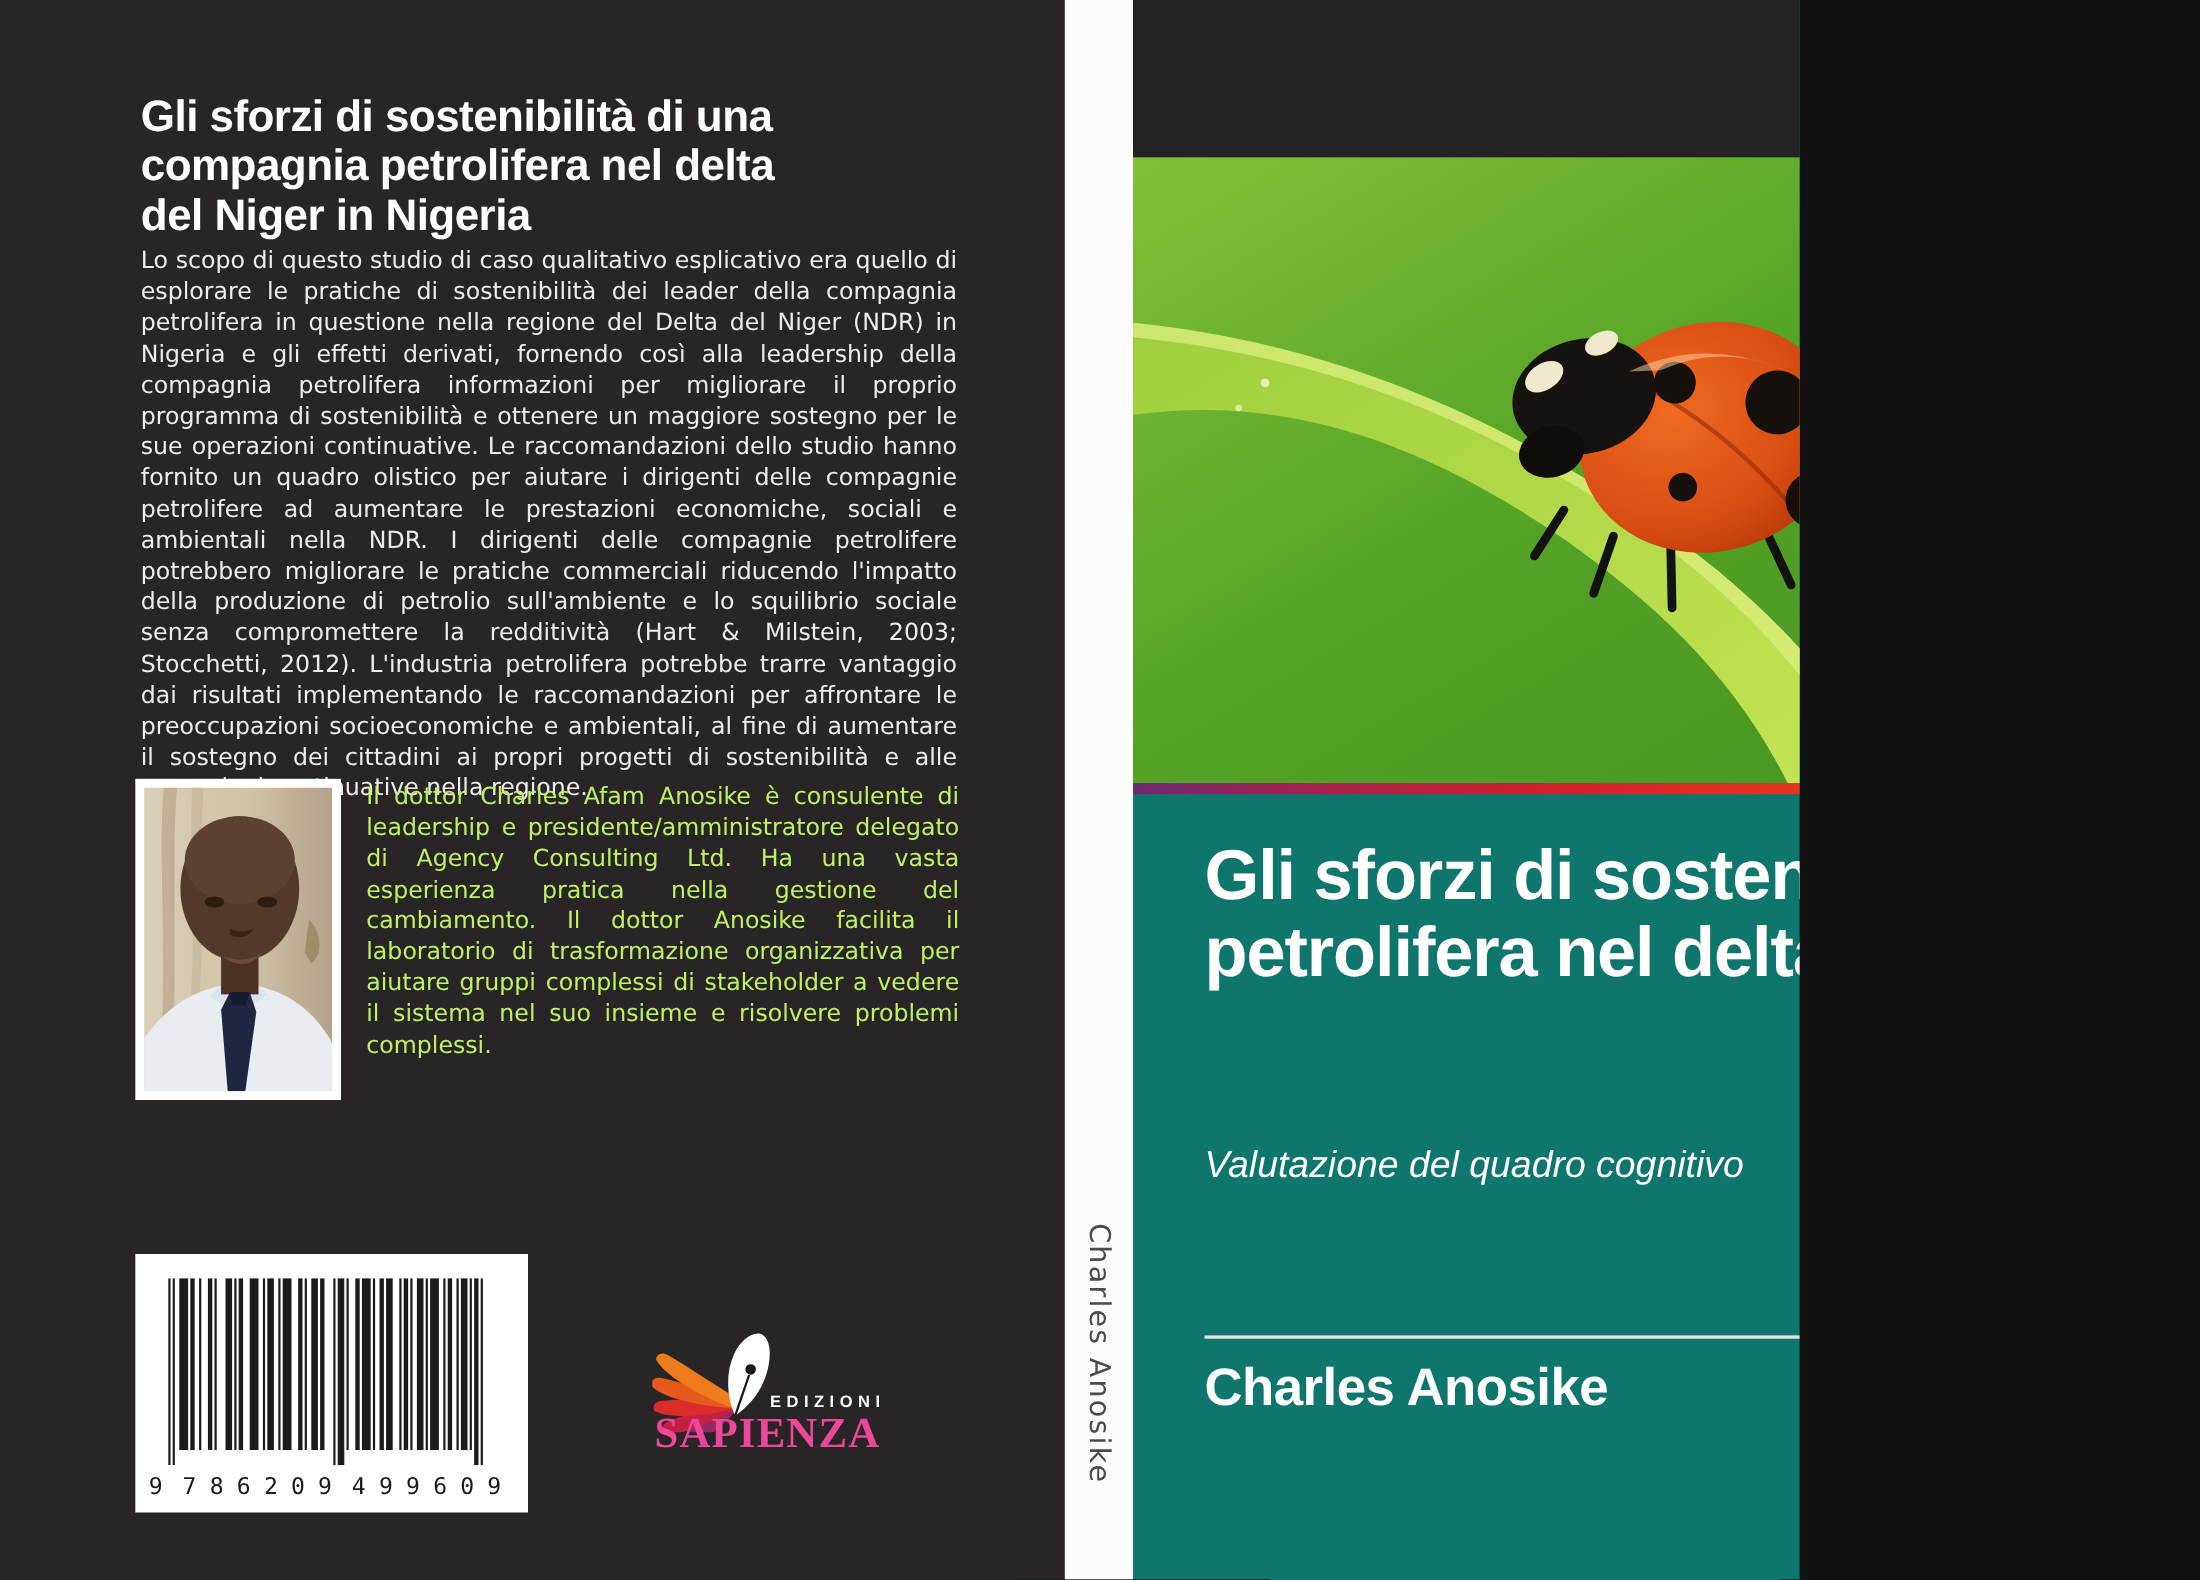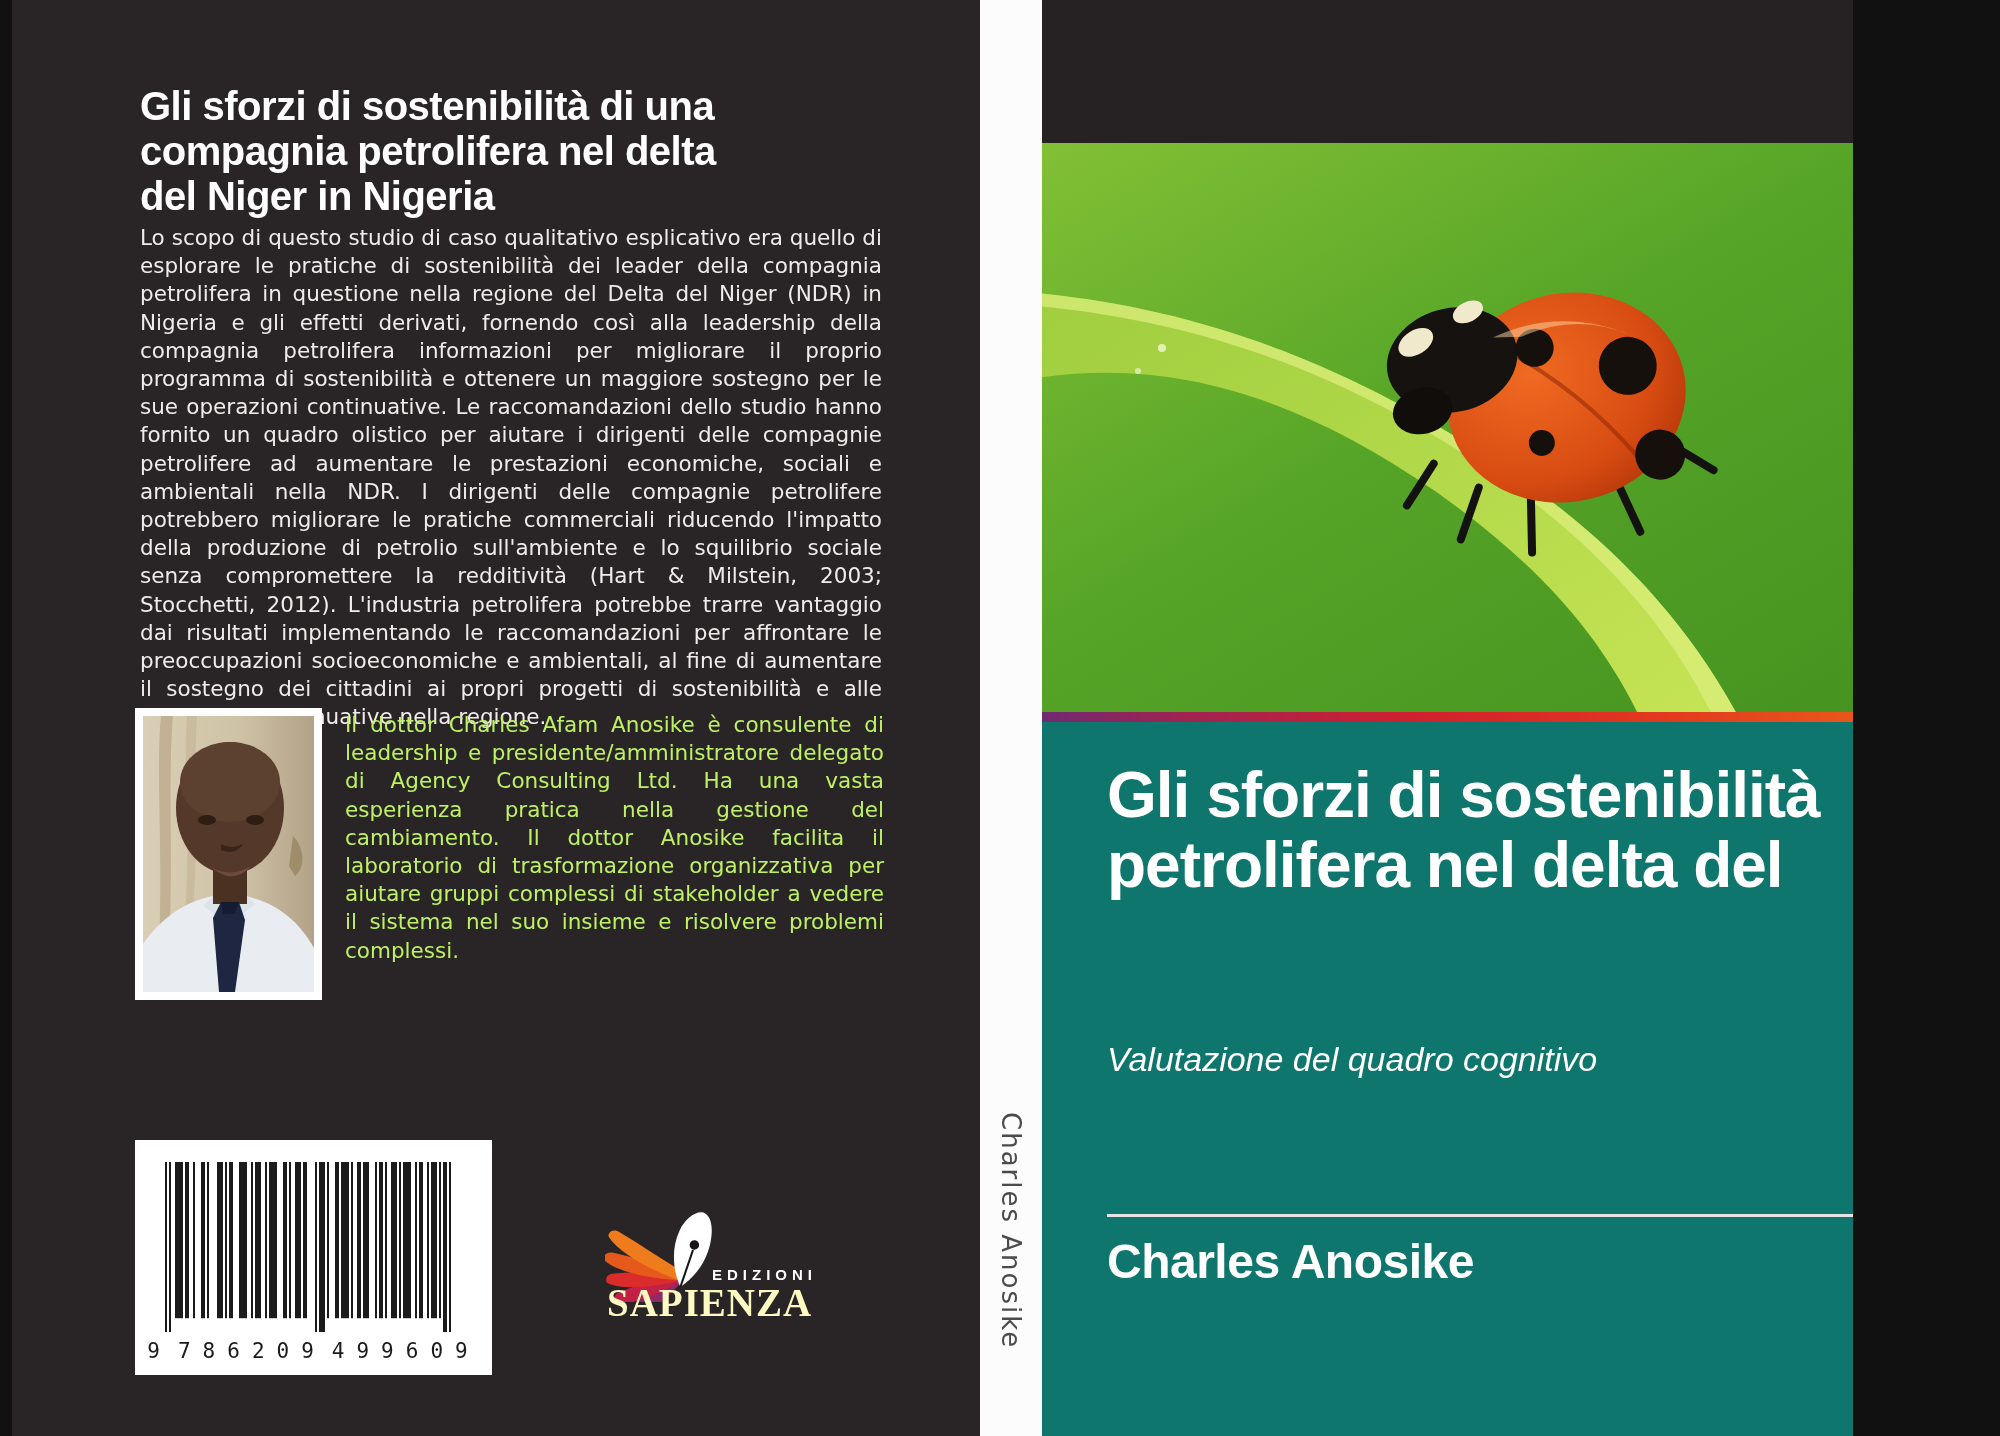--- a/index.html
+++ b/index.html
@@ -1,19 +1,18 @@
 <!DOCTYPE html>
 <html><head>
 <meta charset="utf-8">
 <style>
   html,body{margin:0;padding:0;background:#111;}
   #cover{
-    position:relative;width:1841px;height:1436px;overflow:hidden;
+    position:relative;width:1636px;height:1436px;overflow:hidden;
     font-family:"Liberation Sans",sans-serif;
-    margin-left:12px;
   }
   
   .back-panel{position:absolute;left:0;top:0;width:968px;height:1436px;background:#292526;}
   .back-title{
     position:absolute;left:128px;top:84px;width:740px;
     font-weight:bold;font-size:40px;line-height:45px;color:#ffffff;letter-spacing:-.5px;
   }
   .synopsis{
     position:absolute;left:128px;top:224px;width:742px;
     font-family:"DejaVu Sans",sans-serif;
@@ -44,21 +43,21 @@
   
   .logo{position:absolute;width:212px;height:127px;}
   .logo-art{position:absolute;left:0;top:0;width:150px;height:104px;}
   .logo-edizioni{
     position:absolute;right:0;top:68px;
     font-size:15px;letter-spacing:5px;color:#ffffff;font-weight:bold;
   }
   .logo-sapienza{
     position:absolute;left:2px;bottom:0;
     font-family:"Liberation Serif",serif;font-weight:bold;font-size:39px;
-    letter-spacing:1px;color:#fef9c3;white-space:nowrap;
+    letter-spacing:1px;color:#ec4899;white-space:nowrap;
   }
   .back-logo{left:593px;top:1198px;}
   
   .spine{position:absolute;left:968px;top:0;width:62px;height:1436px;background:#fcfcfc;}
   .spine-author{
     position:absolute;top:1112px;left:50%;transform:translateX(-50%);
     writing-mode:vertical-rl;
     font-family:"DejaVu Sans",sans-serif;font-size:26px;letter-spacing:2px;color:#4b4b4b;
     white-space:nowrap;
   }

